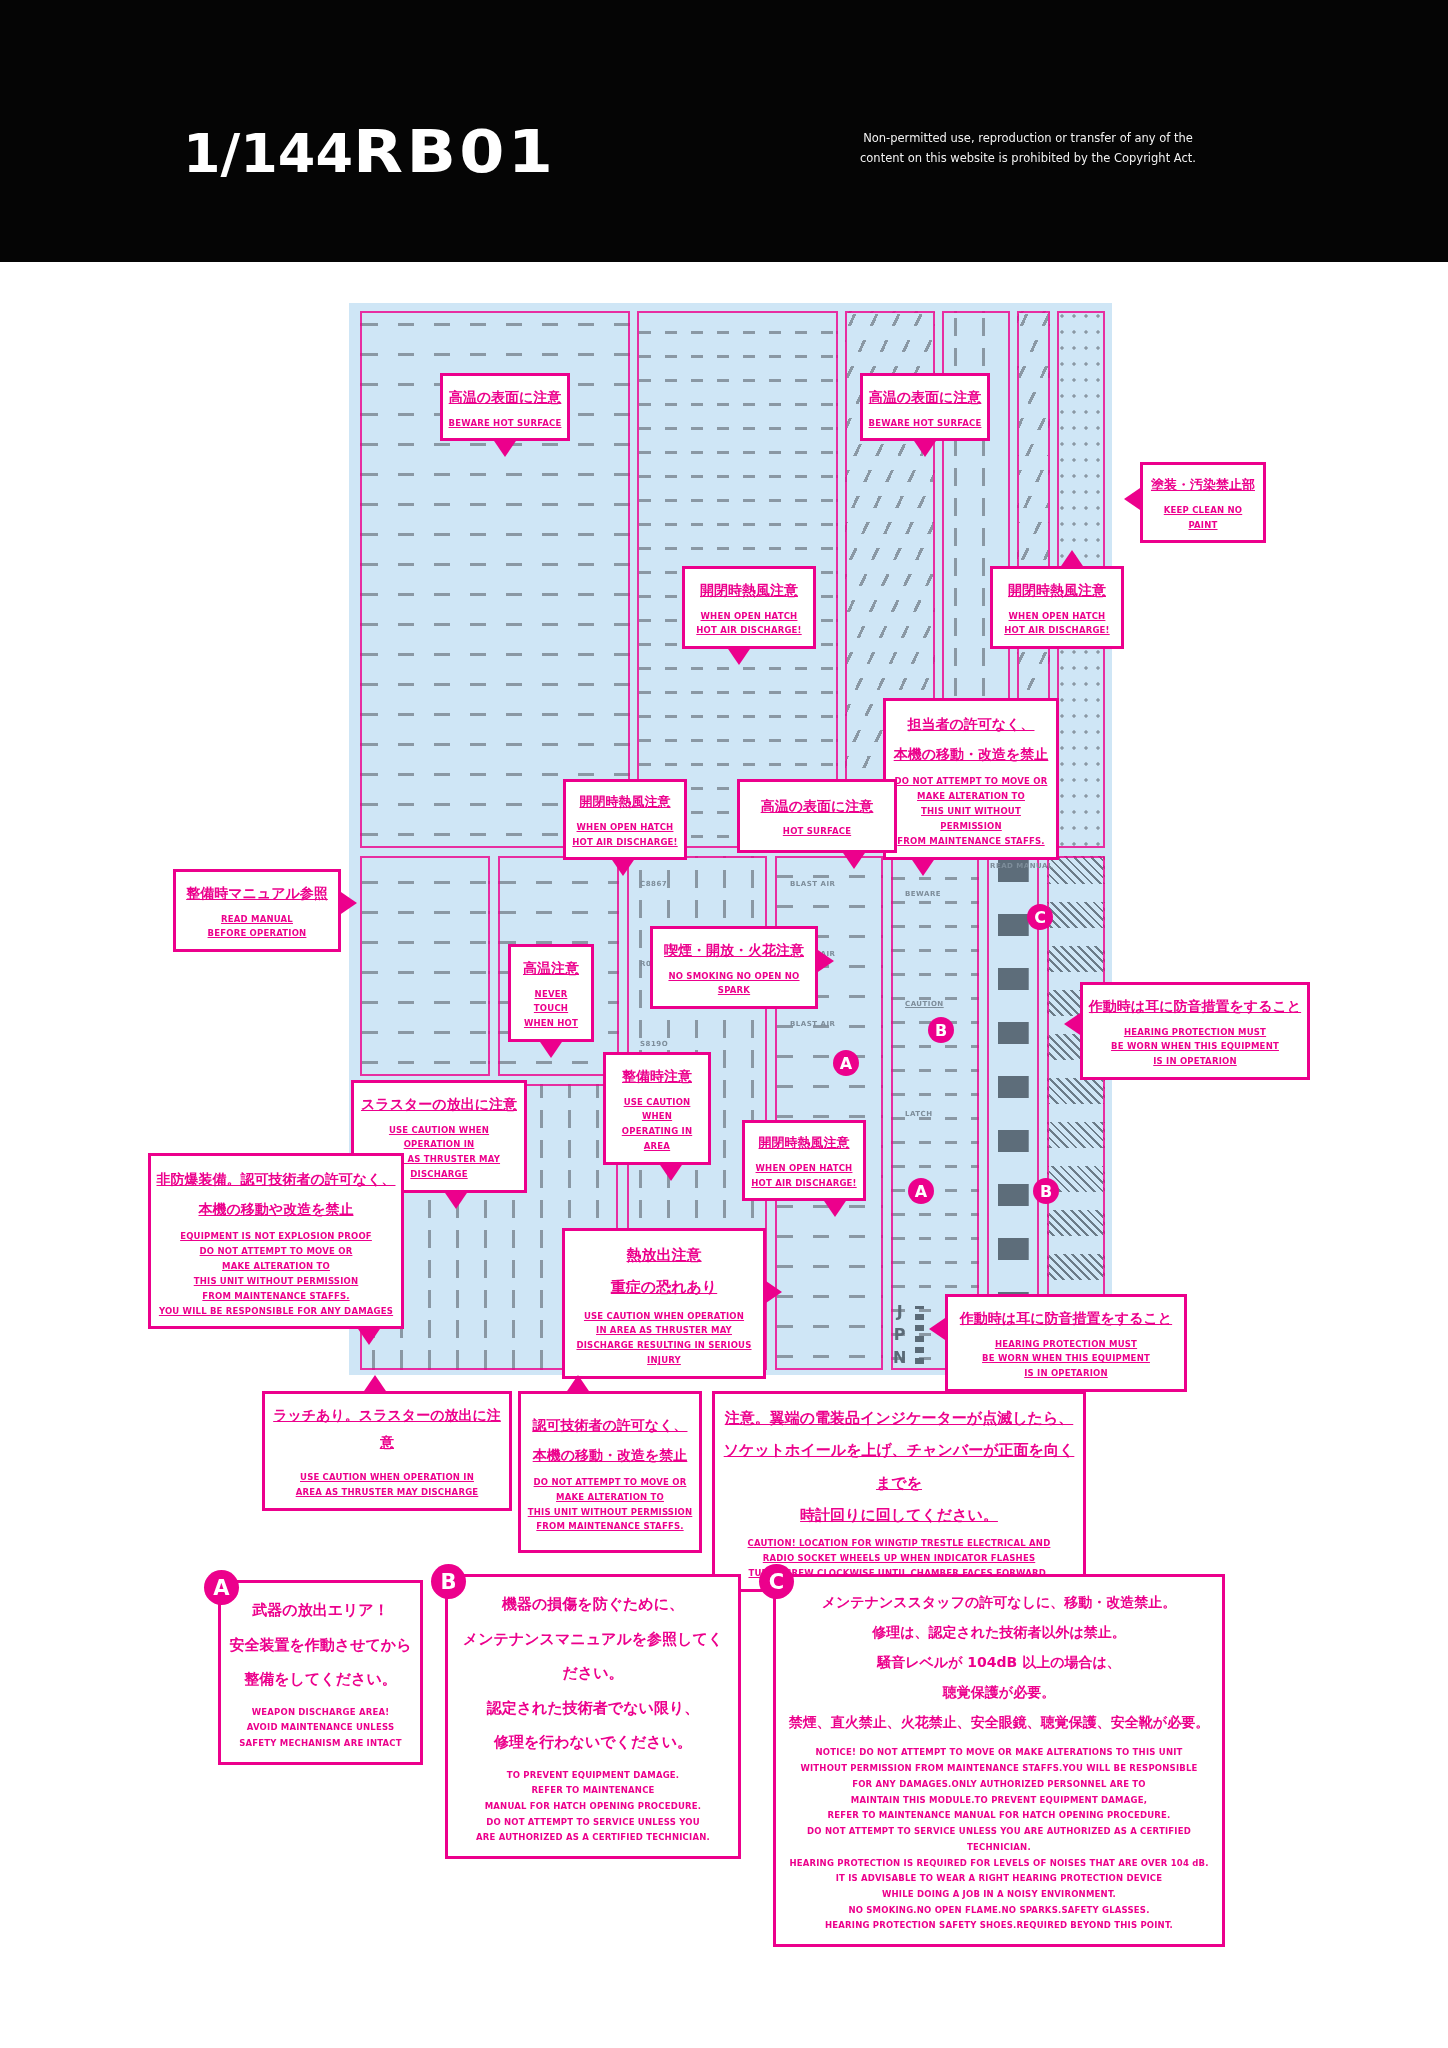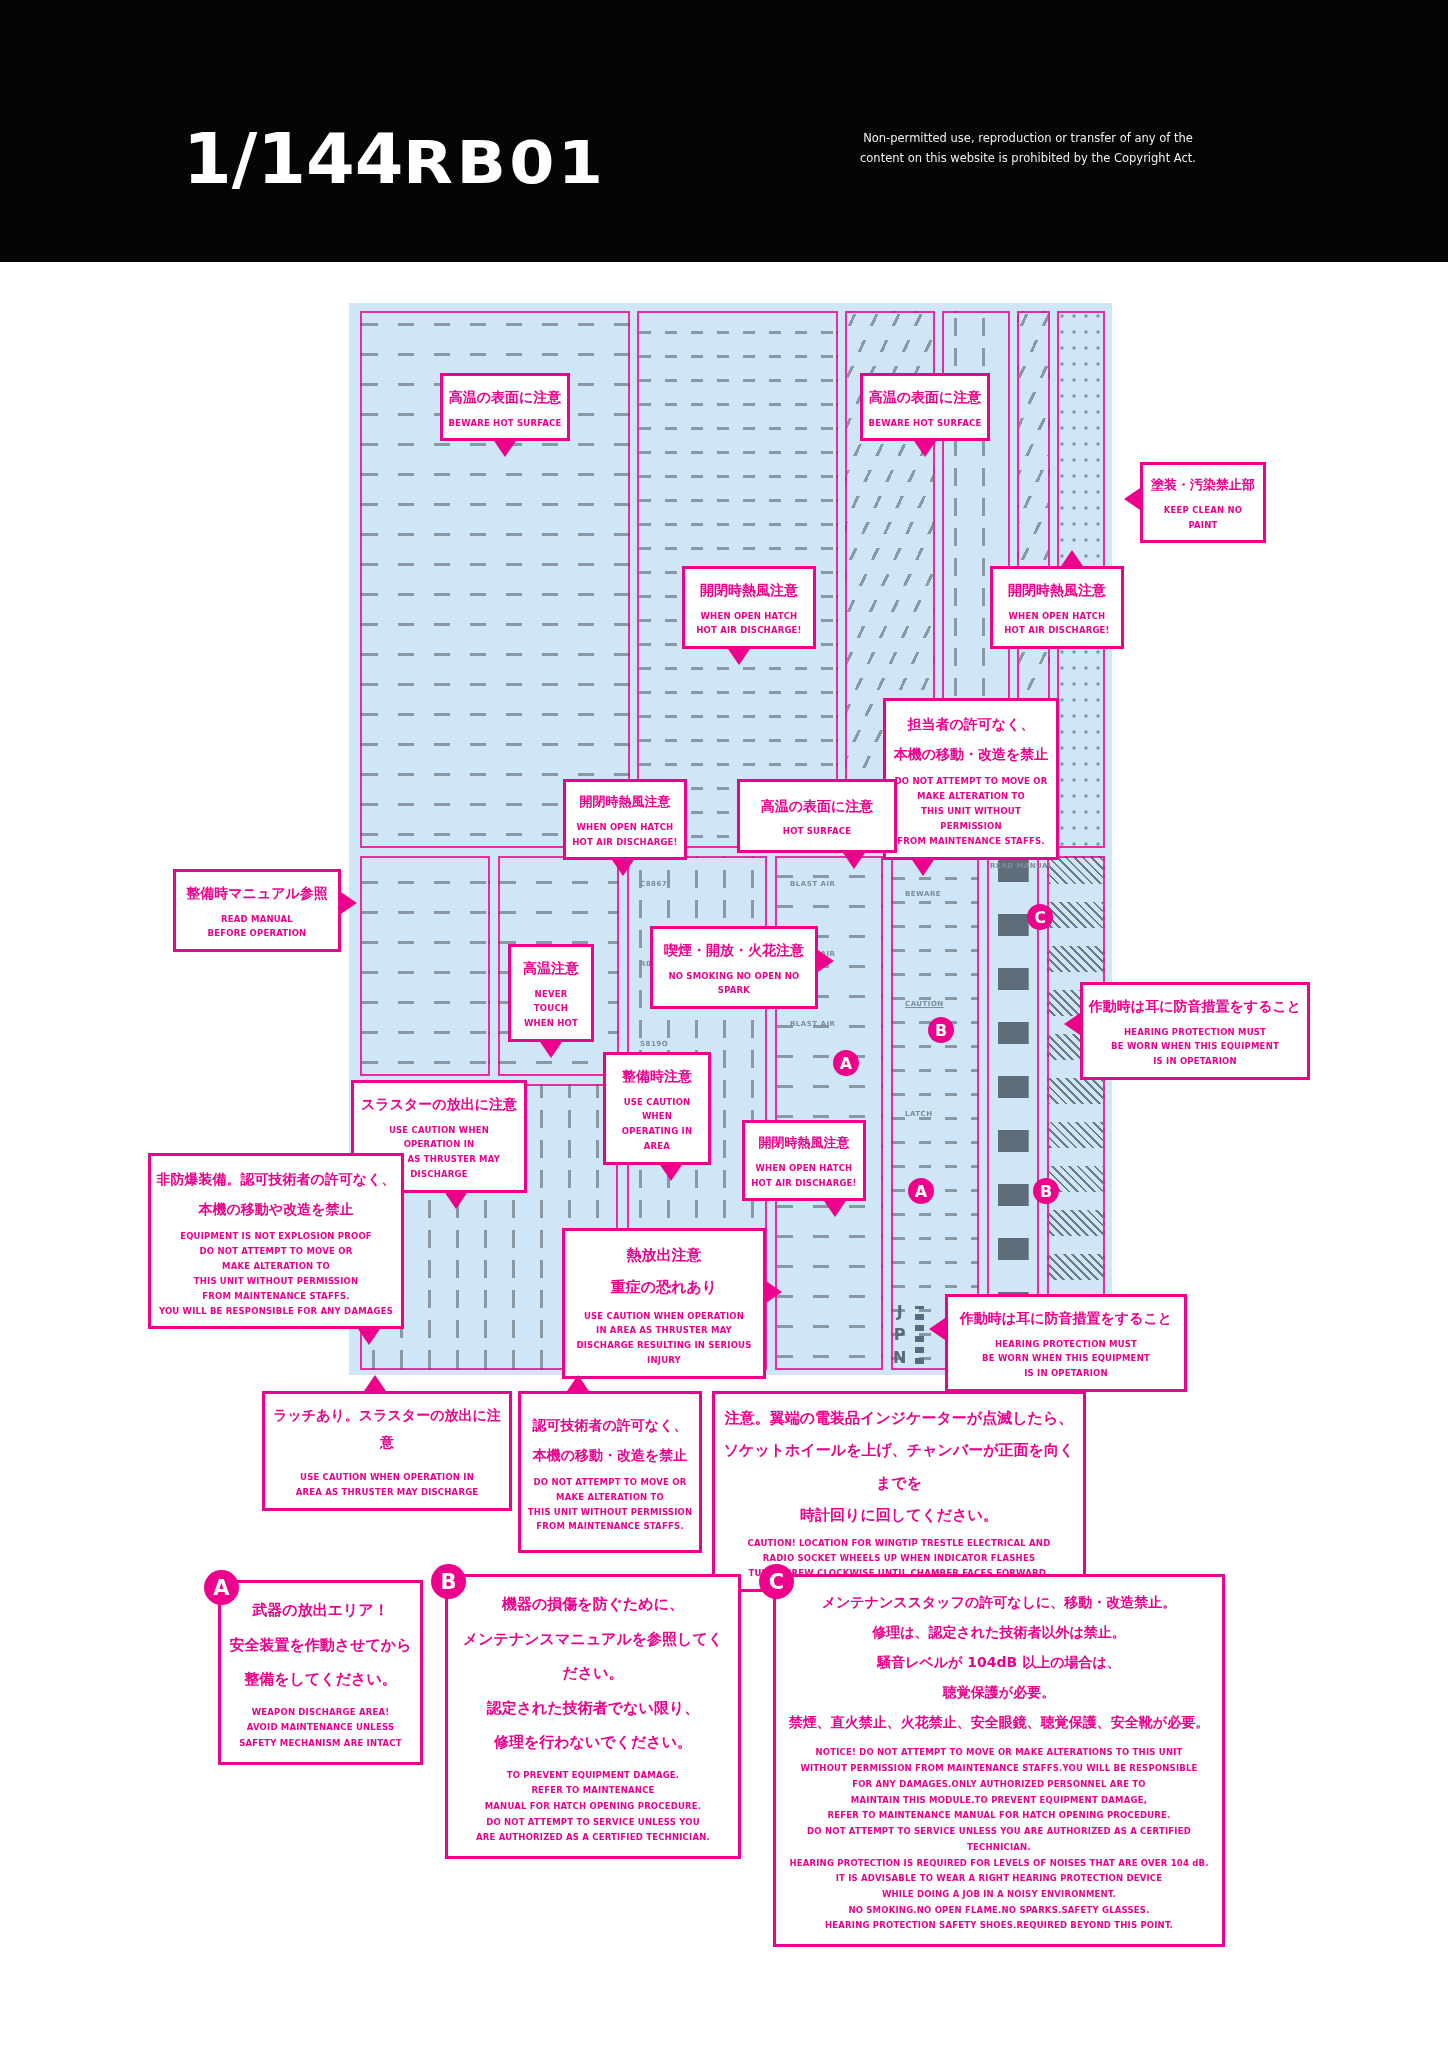--- a/index.html
+++ b/index.html
@@ -8,21 +8,21 @@
     --mark:#8a98a4;
     --darkmark:#5d6d7a;
   }
   html,body{margin:0;padding:0;background:#fff;}
   #page{position:relative;width:1448px;height:2048px;background:#fff;overflow:hidden;
         font-family:"DejaVu Sans","Liberation Sans",sans-serif;}
 
   
   #header{position:absolute;left:0;top:0;width:1448px;height:262px;background:#050505;}
   #logo{position:absolute;left:183px;top:118px;color:#fff;display:flex;align-items:baseline;}
-  #logo .scale{font-size:70px;font-weight:900;letter-spacing:0px;}
+  #logo .scale{font-size:54px;font-weight:900;letter-spacing:0px;}
   #logo .model{font-size:58px;font-weight:900;letter-spacing:3px;transform:scaleX(1.12);transform-origin:left;}
   #head-right{position:absolute;left:808px;top:128px;width:440px;text-align:center;color:#fff;}
   #date-line{font-size:29px;font-weight:400;letter-spacing:0px;white-space:nowrap;}
   .copy-line{font-size:11.5px;line-height:1.75;color:#f2f2f2;}
 
   
   #sheet{position:absolute;left:349px;top:303px;width:763px;height:1072px;background:var(--sheet);}
   .panel{position:absolute;border:2px solid rgba(236,0,140,.8);box-sizing:border-box;}
   .pat-marks{background-image:
       repeating-linear-gradient(90deg, transparent 0 16px, var(--sheet) 16px 36px),
@@ -48,21 +48,21 @@
   #jpn{position:absolute;font-size:16px;font-weight:bold;color:#5a6a77;line-height:1.45;white-space:pre-line;z-index:3;text-align:center;}
   #jpn::after{content:"";position:absolute;left:22px;top:6px;width:9px;height:58px;background:
       repeating-linear-gradient(0deg,#5a6a77 0 6px,transparent 6px 11px);}
 
   .marker{position:absolute;width:26px;height:26px;border-radius:50%;background:var(--accent);
       color:#fff;font-size:16px;font-weight:bold;display:flex;align-items:center;justify-content:center;z-index:6;}
 
   
   .callout{position:absolute;background:#fff;border:3px solid var(--accent);color:var(--accent);
       text-align:center;display:flex;flex-direction:column;justify-content:center;gap:5px;
-      padding:8px 5px;box-sizing:border-box;z-index:5;}
+      padding:8px 5px;box-sizing:border-box;z-index:5;text-decoration:underline;}
   .callout .jp{font-weight:bold;font-size:14px;line-height:1.9;white-space:pre-line;}
   .callout .en{font-weight:bold;font-size:8.5px;line-height:1.75;white-space:pre-line;letter-spacing:.2px;}
   .callout.lg .jp{font-size:15px;line-height:2.15;}
   .arr{position:absolute;width:0;height:0;z-index:6;}
   .arr-down{bottom:-19px;border-left:13px solid transparent;border-right:13px solid transparent;
       border-top:19px solid var(--accent);transform:translateX(-50%);}
   .arr-up{top:-19px;border-left:13px solid transparent;border-right:13px solid transparent;
       border-bottom:19px solid var(--accent);transform:translateX(-50%);}
   .arr-left{left:-19px;border-top:13px solid transparent;border-bottom:13px solid transparent;
       border-right:19px solid var(--accent);transform:translateY(-50%);}

